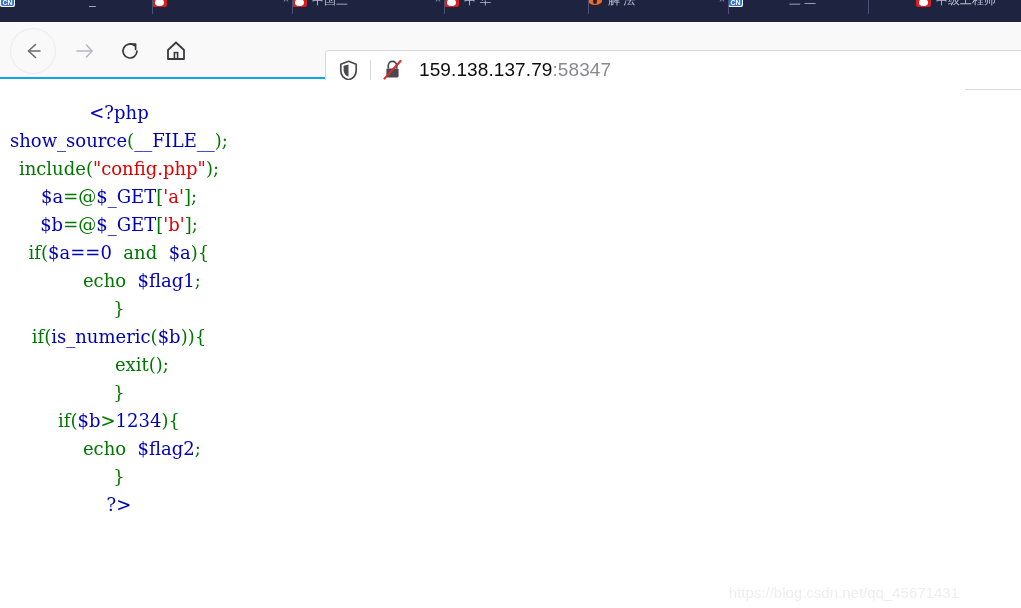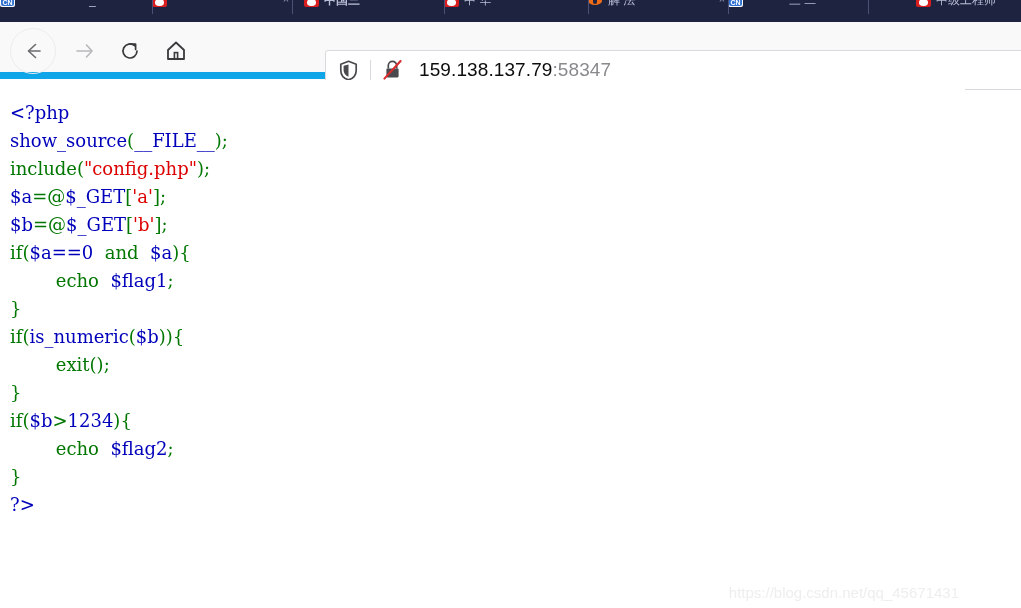--- a/index.html
+++ b/index.html
@@ -134,21 +134,21 @@
     line-height: 13px;
     color: #8f95b5;
     text-align: center;
   }
 
   
   #nav-toolbar {
     position: relative;
     height: 57px;
     background: #f9f9fa;
-    border-bottom: 7px solid #0ea5e9;
+    border-bottom: 2px solid #0ea5e9;
     box-sizing: border-box;
   }
   .nav-btn {
     position: absolute;
     top: 11px;
     width: 36px;
     height: 36px;
     display: flex;
     align-items: center;
     justify-content: center;
@@ -206,20 +206,21 @@
 
   
   #page-content {
     position: absolute;
     top: 80px;
     left: 0;
     width: 965px;
     height: 528px;
     background: #ffffff;
     overflow: hidden;
+    text-align: center;
   }
   #code-block {
     position: absolute;
     left: 10px;
     top: 19px;
     margin: 0;
     font-family: "DejaVu Serif", "Liberation Serif", serif;
     font-size: 18px;
     line-height: 28px;
     white-space: pre;
@@ -257,21 +258,21 @@
         <span class="tab-title"></span>
       </div>
       <div class="tab" style="left: 84px; width: 68px;">
         <span class="tab-title">_</span>
       </div>
       <div class="tab" style="left: 152px; width: 140px;">
         <span class="tab-favicon fav-red"></span>
         <span class="tab-title"></span>
         <span class="tab-close">×</span>
       </div>
-      <div class="tab" style="left: 304px; width: 152px; font-weight: bold;">
+      <div class="tab" style="left: 292px; width: 152px;">
         <span class="tab-favicon fav-red"></span>
         <span class="tab-title">中国三</span>
         <span class="tab-close">×</span>
       </div>
       <div class="tab" style="left: 588px; width: 140px;">
         <span class="tab-favicon fav-orange"></span>
         <span class="tab-title">解 法</span>
         <span class="tab-close">×</span>
       </div>
       <div class="tab" style="left: 444px; width: 144px;">

